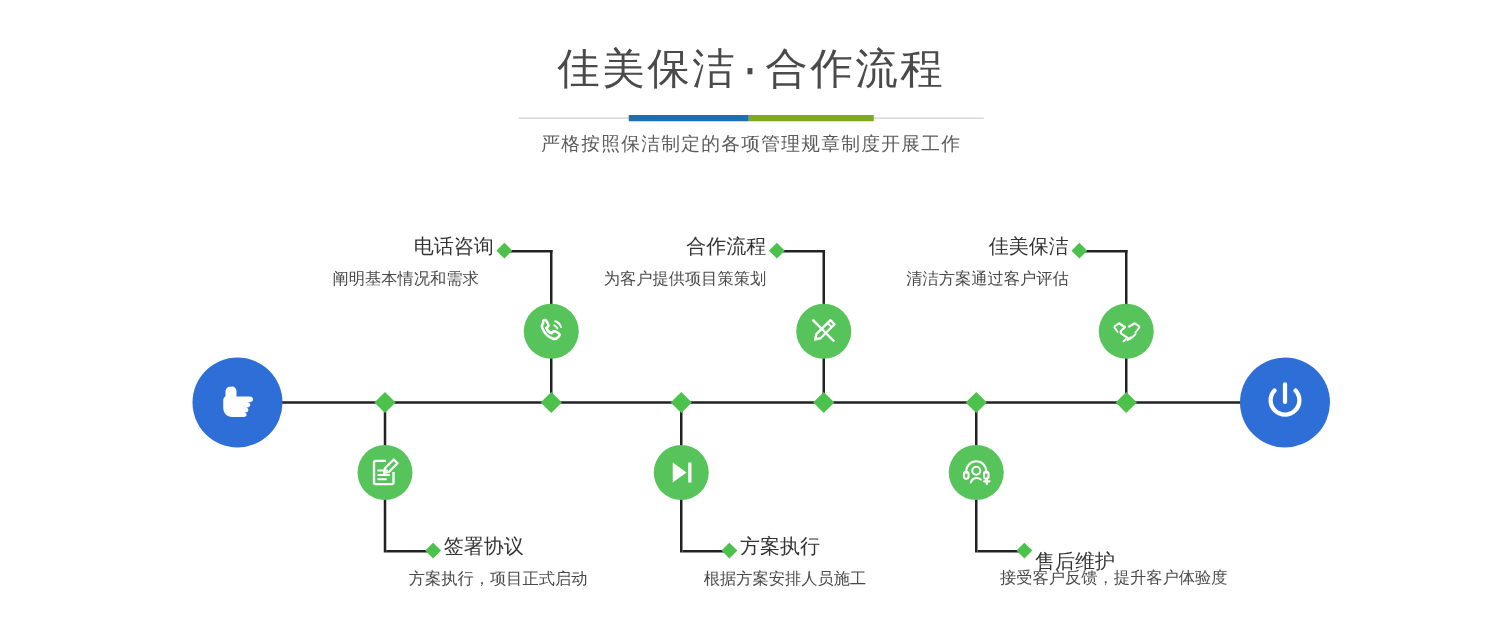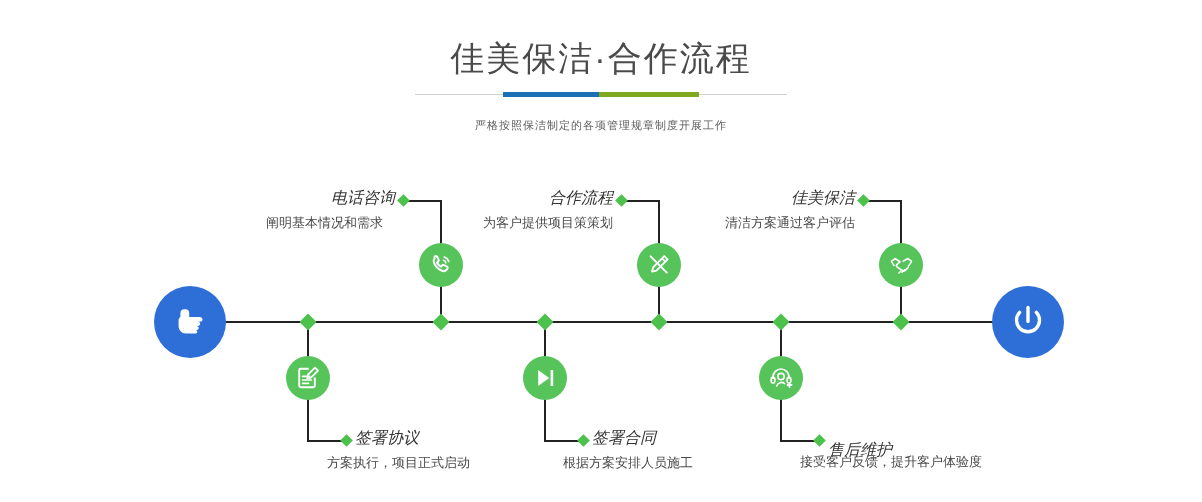--- a/index.html
+++ b/index.html
@@ -31,20 +31,21 @@
   }
   .title {
     margin: 0;
     padding-top: 36px;
     font-size: 34px;
     font-weight: normal;
     letter-spacing: 2px;
     color: #4a4a4a;
     line-height: 44px;
     white-space: nowrap;
+    font-family: Liberation Mono, monospace;
   }
   .divider {
     position: relative;
     width: 372px;
     height: 1px;
     margin: 14px auto 0 auto;
     background: #cfcfcf;
   }
   .divider .seg {
     position: absolute;
@@ -55,23 +56,23 @@
     left: 88px;
     width: 96px;
     background: #1a6fb5;
   }
   .divider .seg-green {
     left: 184px;
     width: 100px;
     background: #7fa81e;
   }
   .subtitle {
-    margin: 12px;
+    margin: 0;
     padding-top: 11px;
-    font-size: 11px;
+    font-size: 15px;
     color: #5b5b5b;
     letter-spacing: 1px;
     white-space: nowrap;
   }
 
   
   .timeline-axis {
     position: absolute;
     left: 158px;
     top: 321px;
@@ -136,21 +137,20 @@
     height: 12px;
     background: #4cc24c;
   }
 
   .label-title {
     position: absolute;
     font-size: 16px;
     color: #333333;
     white-space: nowrap;
     line-height: 20px;
-    font-style: italic;
   }
   .label-sub {
     position: absolute;
     font-size: 13px;
     color: #4a4a4a;
     white-space: nowrap;
     line-height: 18px;
   }
   .ra { text-align: right; }
 </style>
@@ -266,21 +266,21 @@
     <div class="diamond" style="left:579px; top:436px;"></div>
     <div class="diamond axis-d" style="left:539px; top:316px;"></div>
     <div class="node-circle" style="left:523px; top:356px;">
       <span>
         <svg width="26" height="26" viewBox="0 0 26 26">
           <path fill="#ffffff" d="M6.2 5.0 L17.2 13.0 L6.2 21.0 Z"></path>
           <rect fill="#ffffff" x="18.6" y="5.0" width="2.6" height="16.0"></rect>
         </svg>
       </span>
     </div>
-    <div class="label-title" style="left:592px; top:428px;">签署合同</div>
+    <div class="label-title" style="left:592px; top:428px;">方案执行</div>
     <div class="label-sub" style="left:563px; top:454px;">根据方案安排人员施工</div>
   </div>
 
   <div class="branch">
     <div class="vline" style="left:780px; top:322px; height:120px;"></div>
     <div class="hline" style="left:782px; top:440px; width:37px;"></div>
     <div class="diamond" style="left:815px; top:436px;"></div>
     <div class="diamond axis-d" style="left:775px; top:316px;"></div>
     <div class="node-circle" style="left:759px; top:356px;">
       <span>

